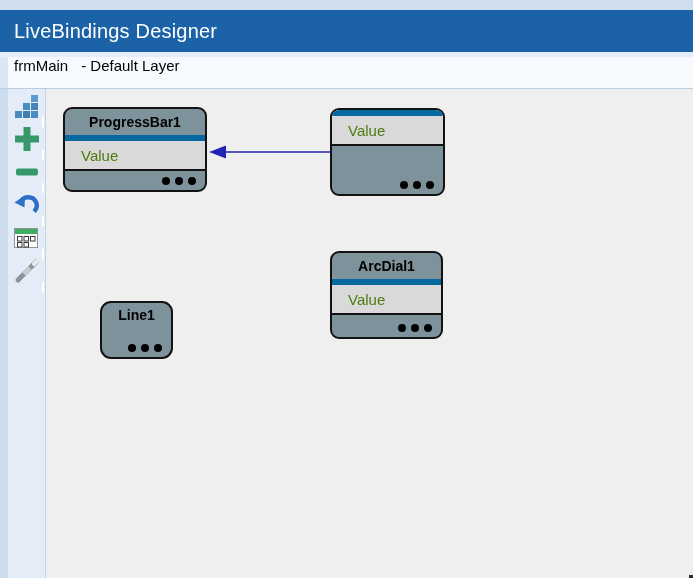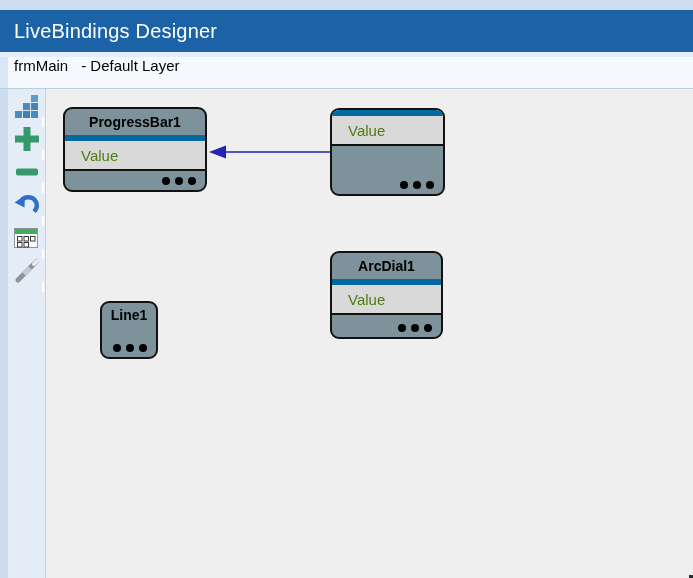--- a/index.html
+++ b/index.html
@@ -183,21 +183,21 @@
         <div class="hdr">ArcDial1</div>
         <div class="member">Value</div>
         <div class="ftr">
           <div class="dots">
             <i></i>
             <i></i>
             <i></i>
           </div>
         </div>
       </div>
-      <div class="node simple" style="left: 54px; top: 212px; width: 58px; height: 58px;">
+      <div class="node simple" style="left: 54px; top: 212px; width: 73px; height: 58px; border-radius: 11px;">
         <div class="hdr">Line1</div>
         <div class="ftr">
           <div class="dots">
             <i></i>
             <i></i>
             <i></i>
           </div>
         </div>
       </div>
     </div>

